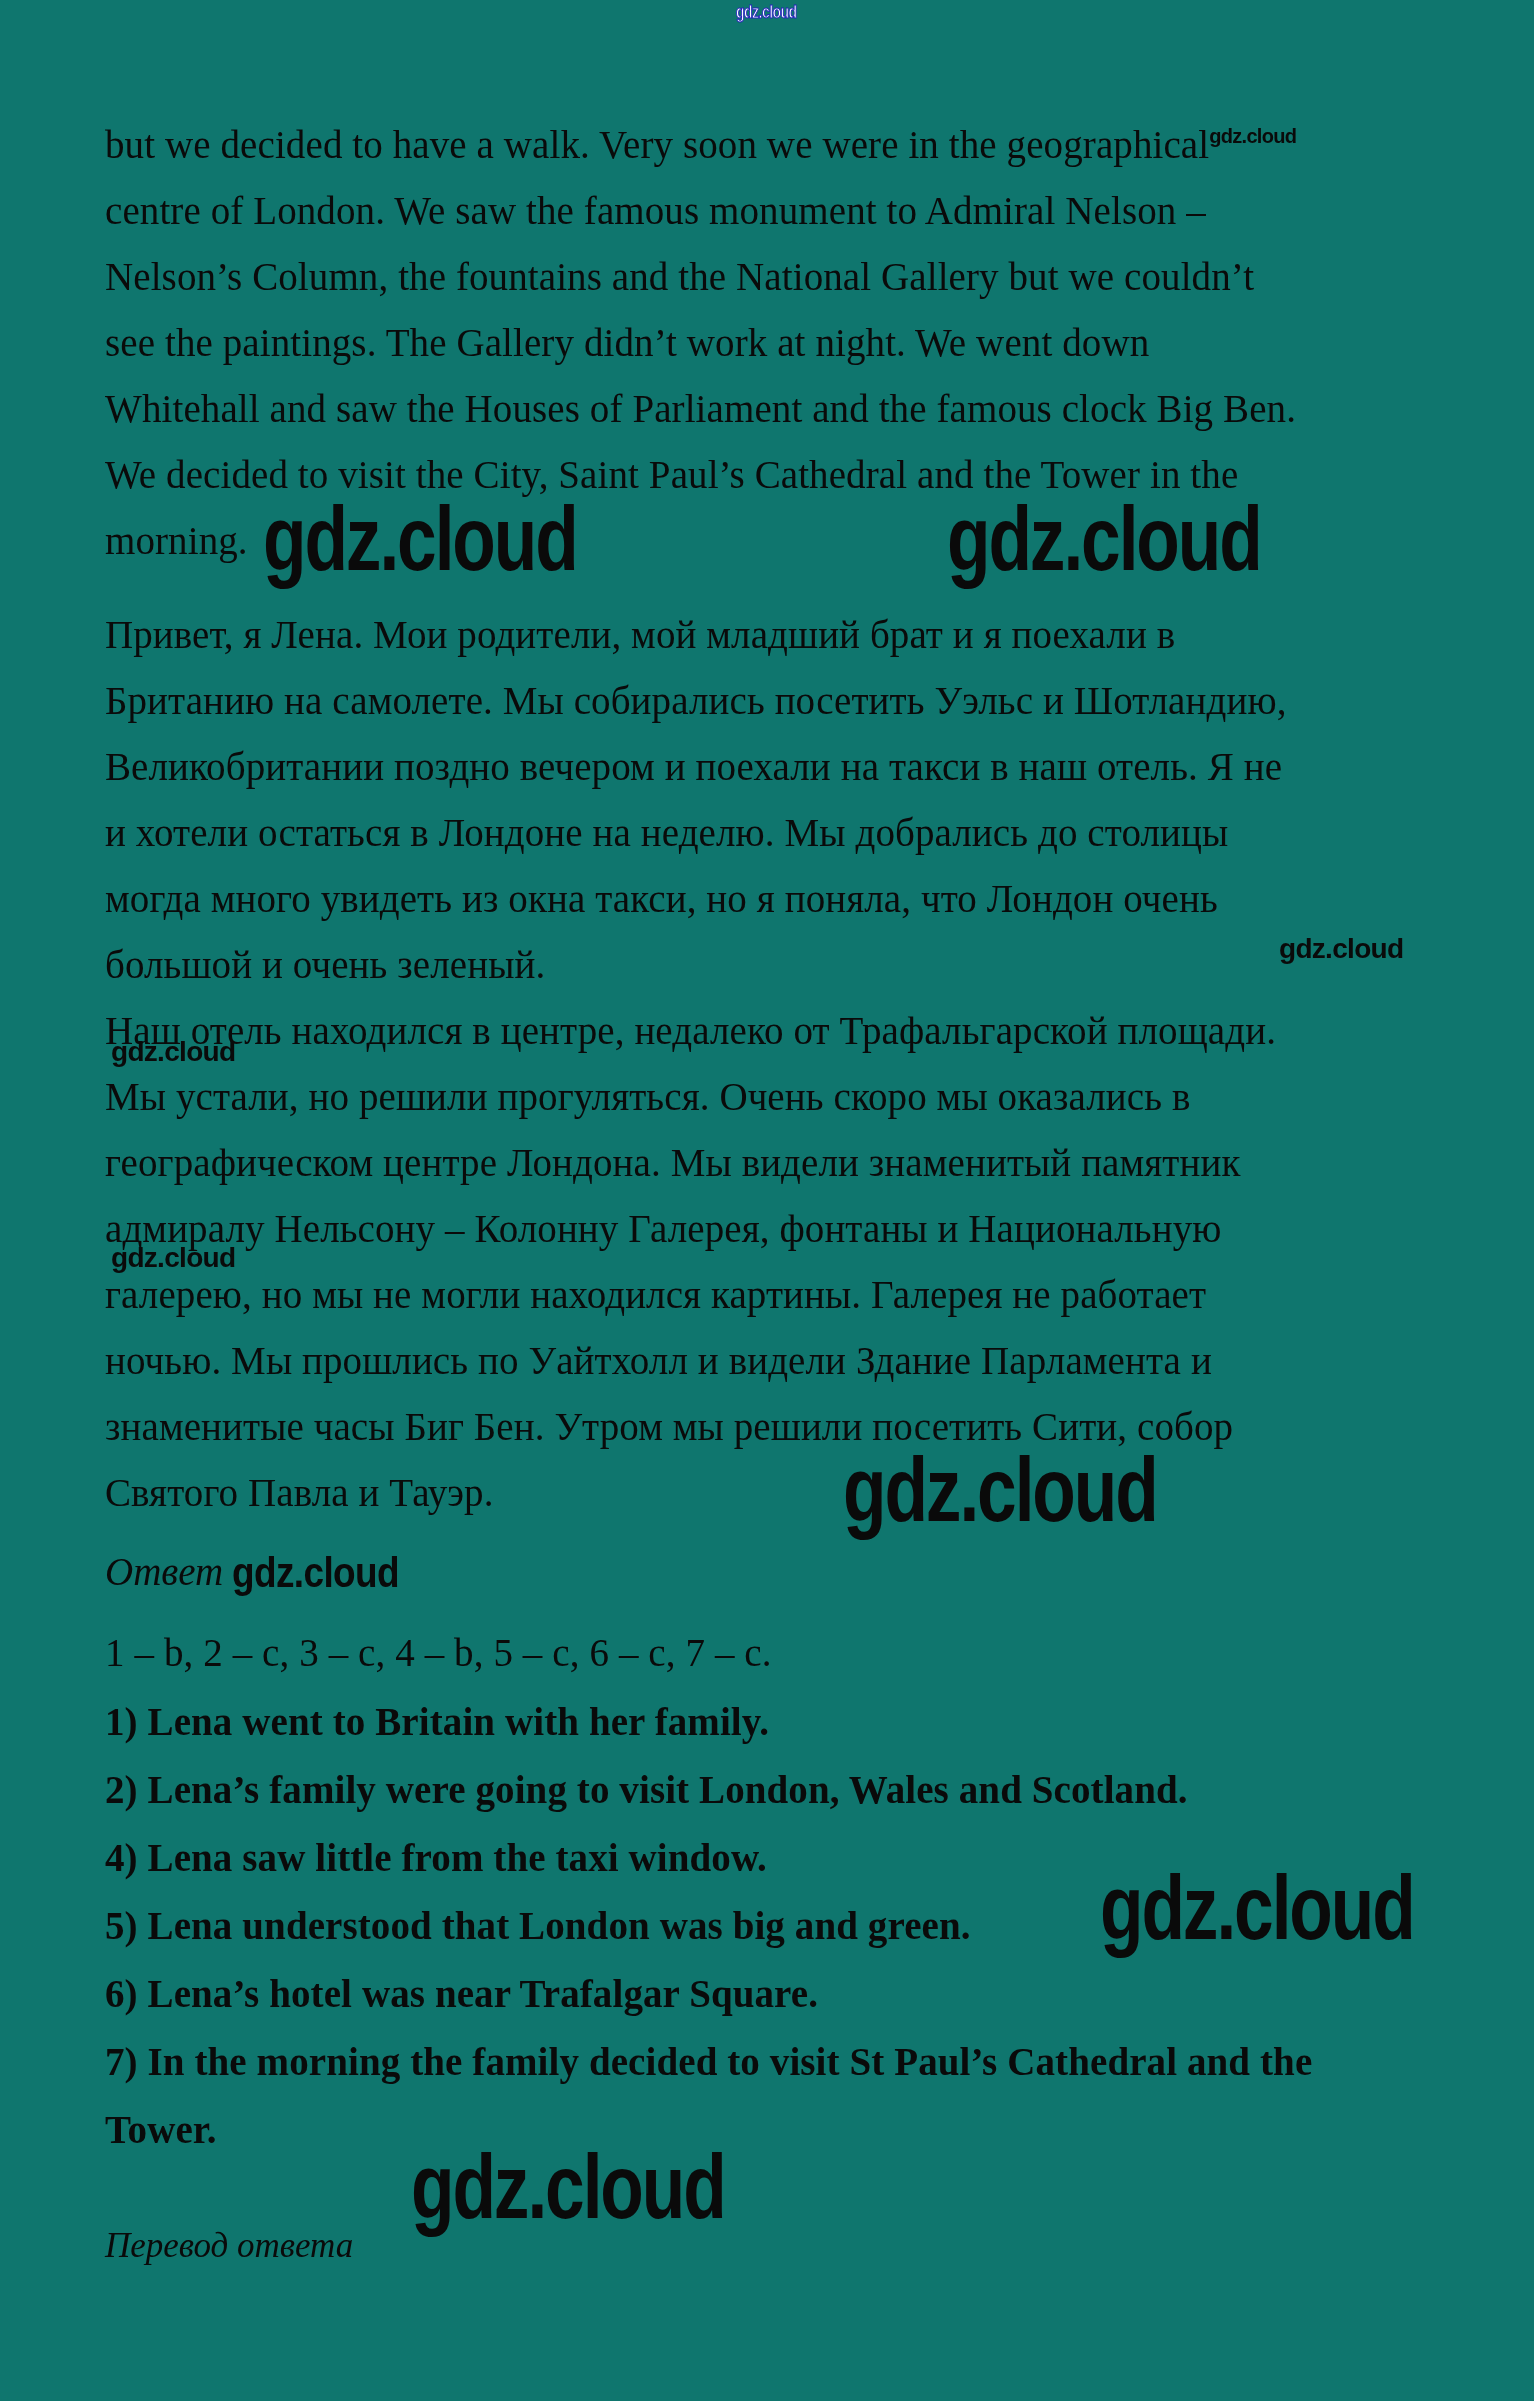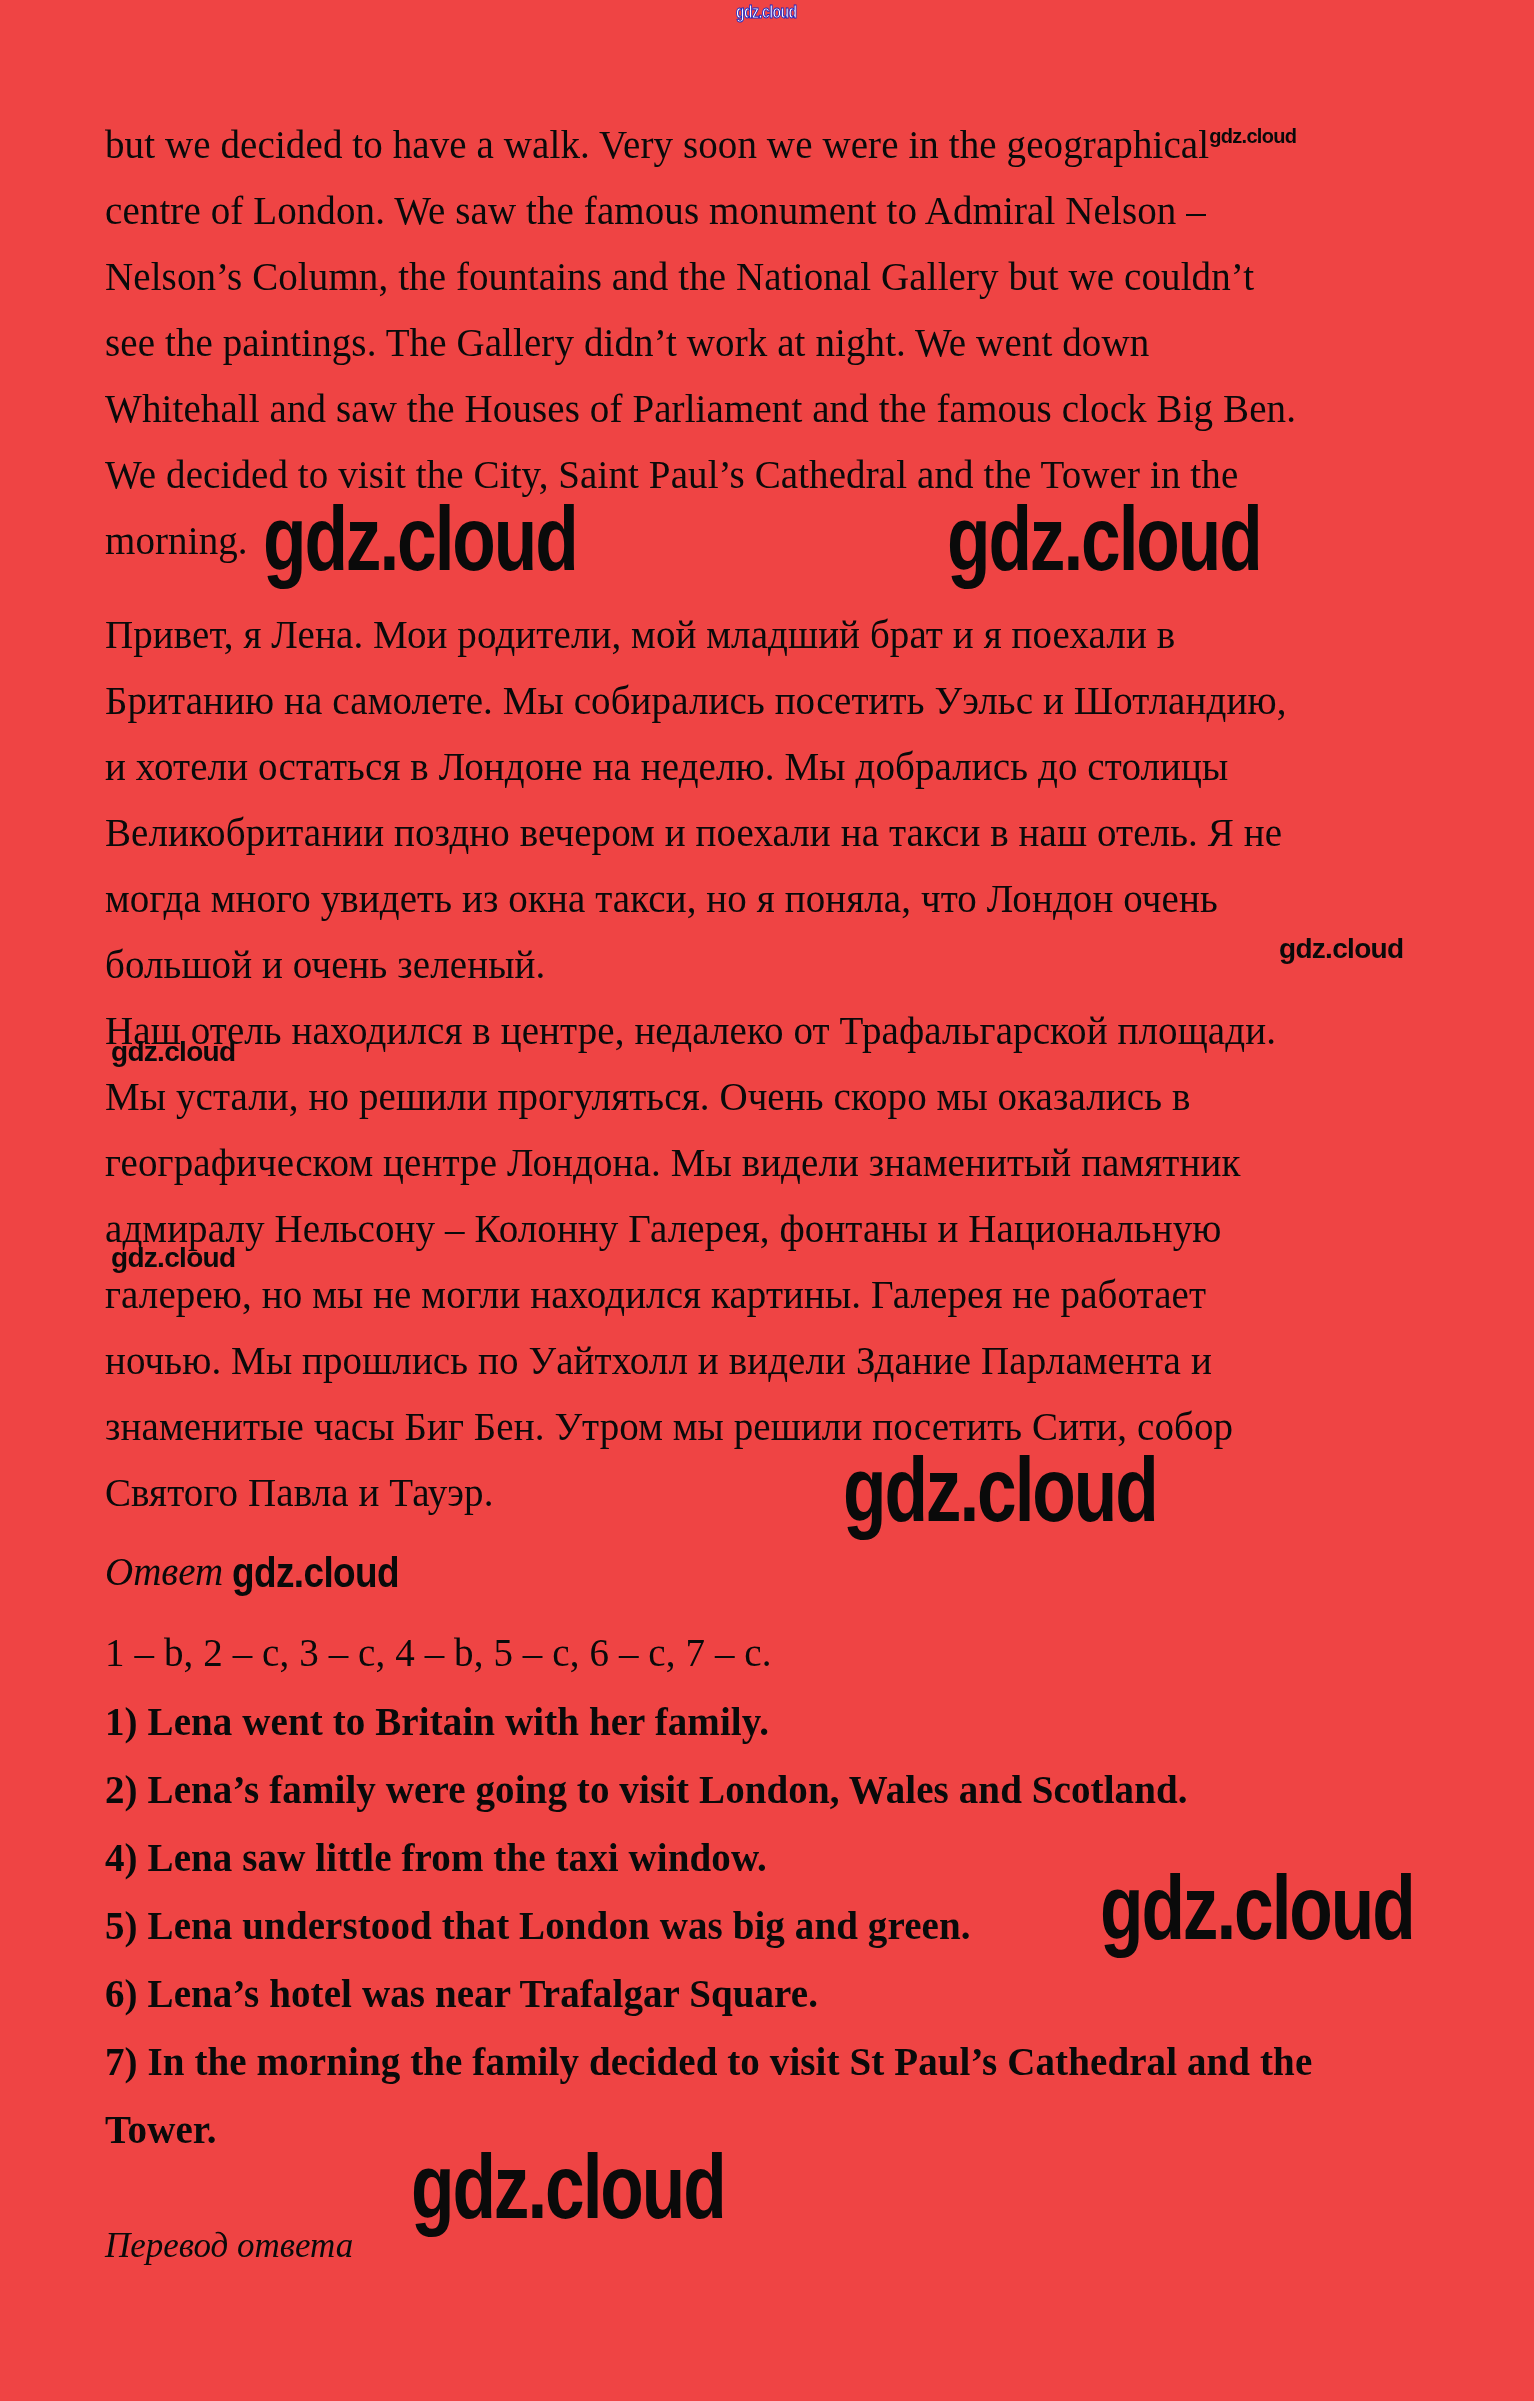--- a/index.html
+++ b/index.html
@@ -1,21 +1,21 @@
 <!DOCTYPE html>
 <html lang="ru" style="font-size:12px"><head>
 <meta charset="utf-8">
 <title>Document page</title>
 <style>
   html,body{margin:0;padding:0;background:#e8e8e8;}
   #page{
     position:relative;
     width:1534px;height:2401px;
     margin:0 auto;
-    background:#ef4444;
+    background:#0f766e;
     color:#0a0a0a;
     font-family:"Liberation Serif","DejaVu Serif",serif;
     overflow:hidden;
   }
   .body-text{
     position:absolute;
     left:105px;top:112px;
     width:1344px;
   }
   .tline{
@@ -111,22 +111,22 @@
       <div class="tline">Nelson’s Column, the fountains and the National Gallery but we couldn’t</div>
       <div class="tline">see the paintings. The Gallery didn’t work at night. We went down</div>
       <div class="tline">Whitehall and saw the Houses of Parliament and the famous clock Big Ben.</div>
       <div class="tline">We decided to visit the City, Saint Paul’s Cathedral and the Tower in the</div>
       <div class="tline">morning.</div>
     </div>
 
     <div class="para para-rus1">
       <div class="tline">Привет, я Лена. Мои родители, мой младший брат и я поехали в</div>
       <div class="tline">Британию на самолете. Мы собирались посетить Уэльс и Шотландию,</div>
+      <div class="tline">Великобритании поздно вечером и поехали на такси в наш отель. Я не</div>
       <div class="tline">и хотели остаться в Лондоне на неделю. Мы добрались до столицы</div>
-      <div class="tline">Великобритании поздно вечером и поехали на такси в наш отель. Я не</div>
       <div class="tline">могда много увидеть из окна такси, но я поняла, что Лондон очень</div>
       <div class="tline">большой и очень зеленый.</div>
     </div>
 
     <div class="para para-rus2">
       <div class="tline">Наш отель находился в центре, недалеко от Трафальгарской площади.</div>
       <div class="tline">Мы устали, но решили прогуляться. Очень скоро мы оказались в</div>
       <div class="tline">географическом центре Лондона. Мы видели знаменитый памятник</div>
       <div class="tline">адмиралу Нельсону – Колонну Галерея, фонтаны и Национальную</div>
       <div class="tline">галерею, но мы не могли находился картины. Галерея не работает</div>

